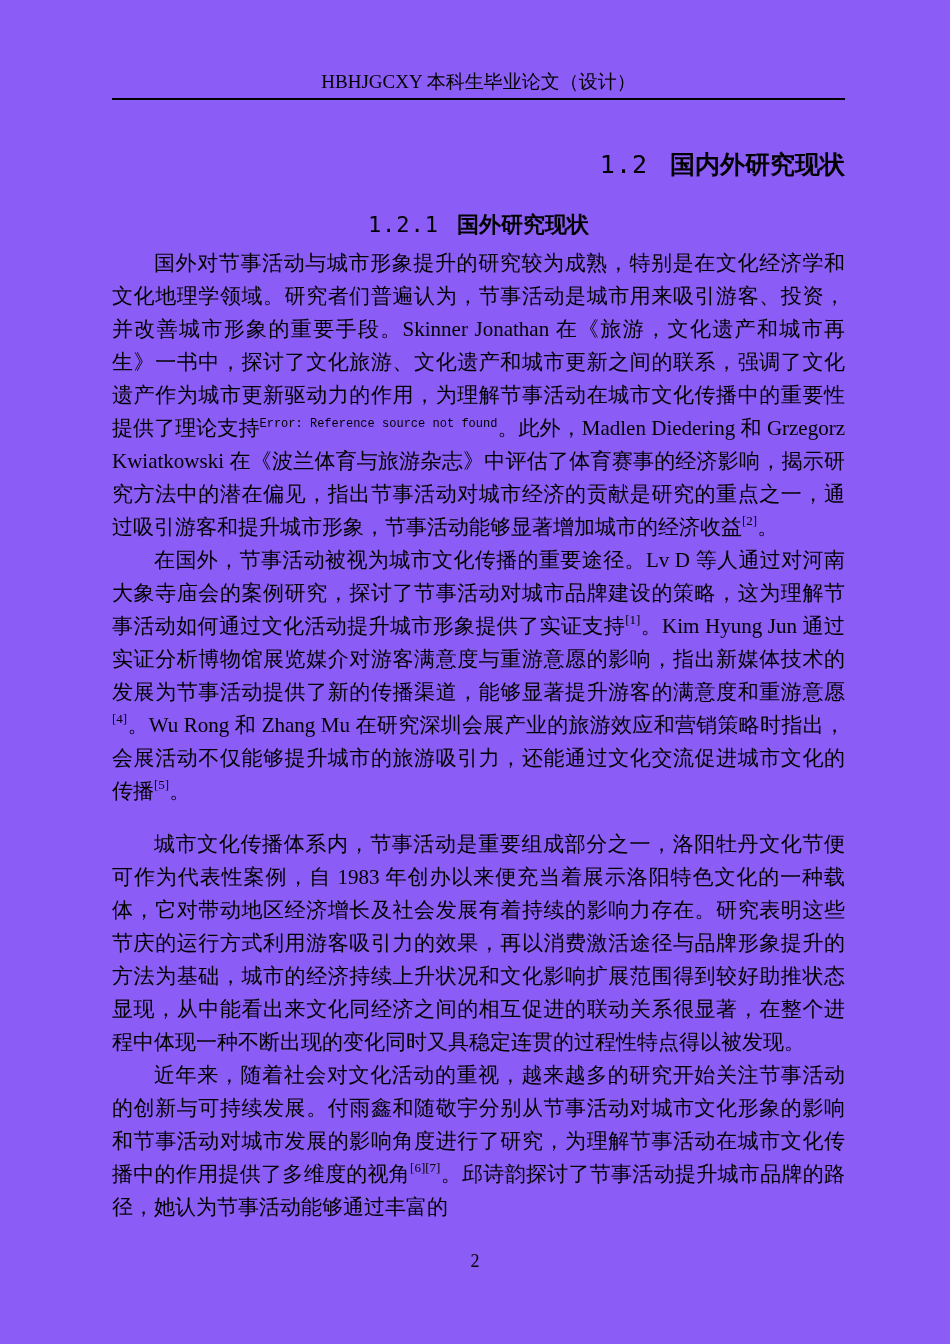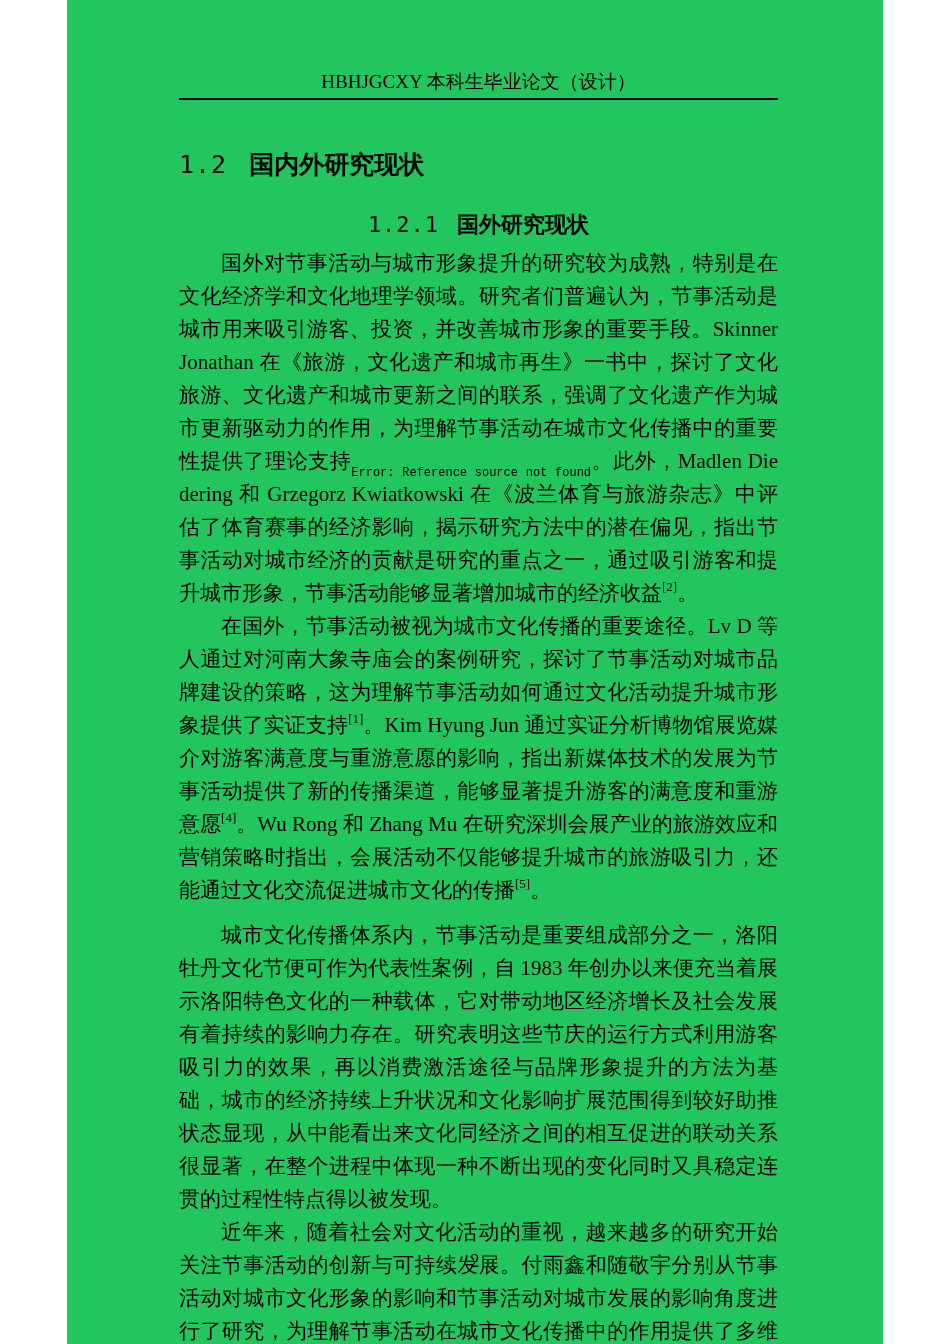--- a/index.html
+++ b/index.html
@@ -2,24 +2,24 @@
 <html><head>
 <meta charset="utf-8">
 <style>
   html, body {
     margin: 0;
     padding: 0;
     background: #ffffff;
   }
   .page {
     position: relative;
-    width: 816px;
+    width: 950px;
     height: 1344px;
     margin: 0 auto;
-    background: #22c55e;
+    background: #8b5cf6;
     color: #000000;
     font-family: "Liberation Serif", "DejaVu Serif", serif;
     overflow: hidden;
     box-sizing: border-box;
   }
   .content {
     padding: 0 105px 0 112px;
   }
   
   .running-header {
@@ -33,20 +33,21 @@
     line-height: 22px;
     font-family: "Liberation Serif", "DejaVu Serif", serif;
   }
   
   .h-main {
     margin: 49px 0 0 0;
     font-size: 25px;
     line-height: 30px;
     font-weight: bold;
     font-family: "Liberation Sans", "DejaVu Sans", sans-serif;
+    text-align: right;
   }
   .h-sub {
     margin: 31px 0 0 0;
     font-size: 22px;
     line-height: 27px;
     font-weight: bold;
     font-family: "Liberation Sans", "DejaVu Sans", sans-serif;
     text-align: center;
   }
   .h-num {
@@ -59,32 +60,32 @@
   
   .body-para {
     margin: 0;
     font-size: 21px;
     line-height: 33px;
     text-align: justify;
     text-indent: 42px;
     word-break: break-all;
   }
   .para-first { margin-top: 9px; }
-  .para-sub2-first { margin-top: 12px; }
+  .para-sub2-first { margin-top: 20px; }
   .sup {
     font-size: 13px;
     line-height: 0;
     position: relative;
     top: -1px;
     vertical-align: super;
   }
   .sup.mono {
     font-family: "Liberation Mono", "DejaVu Sans Mono", monospace;
     font-size: 12px;
-    top: 16px;
+    top: 0;
   }
   
   .page-number {
     position: absolute;
     left: 0;
     right: 0;
     bottom: 73px;
     text-align: center;
     font-size: 18px;
     line-height: 20px;

